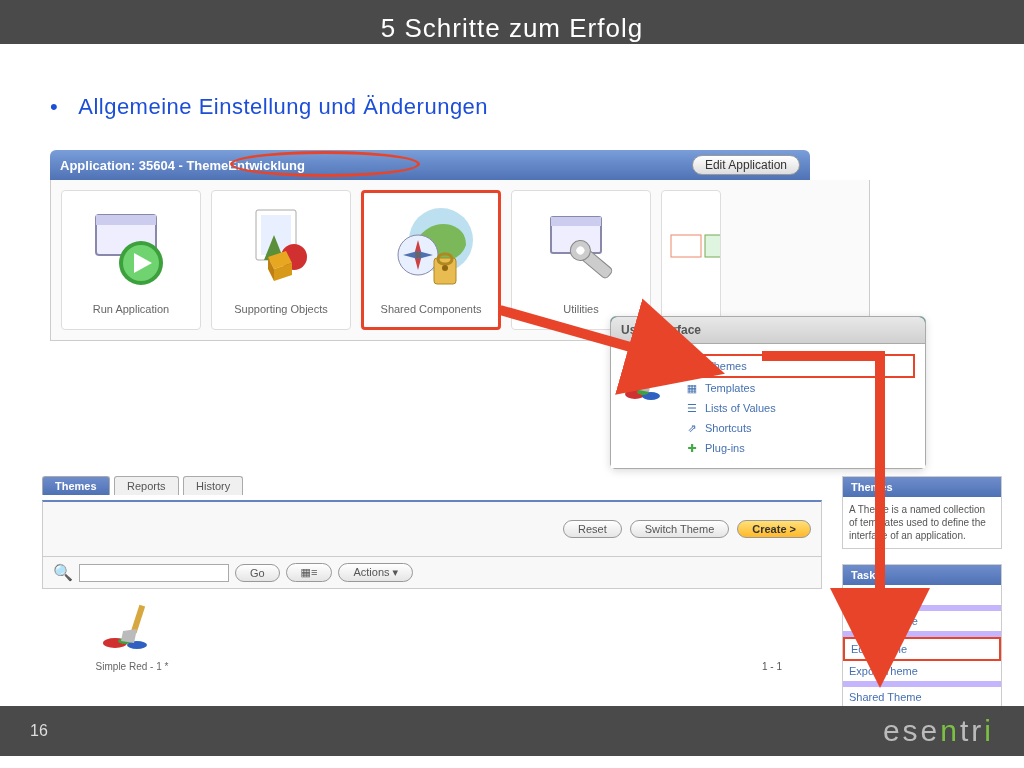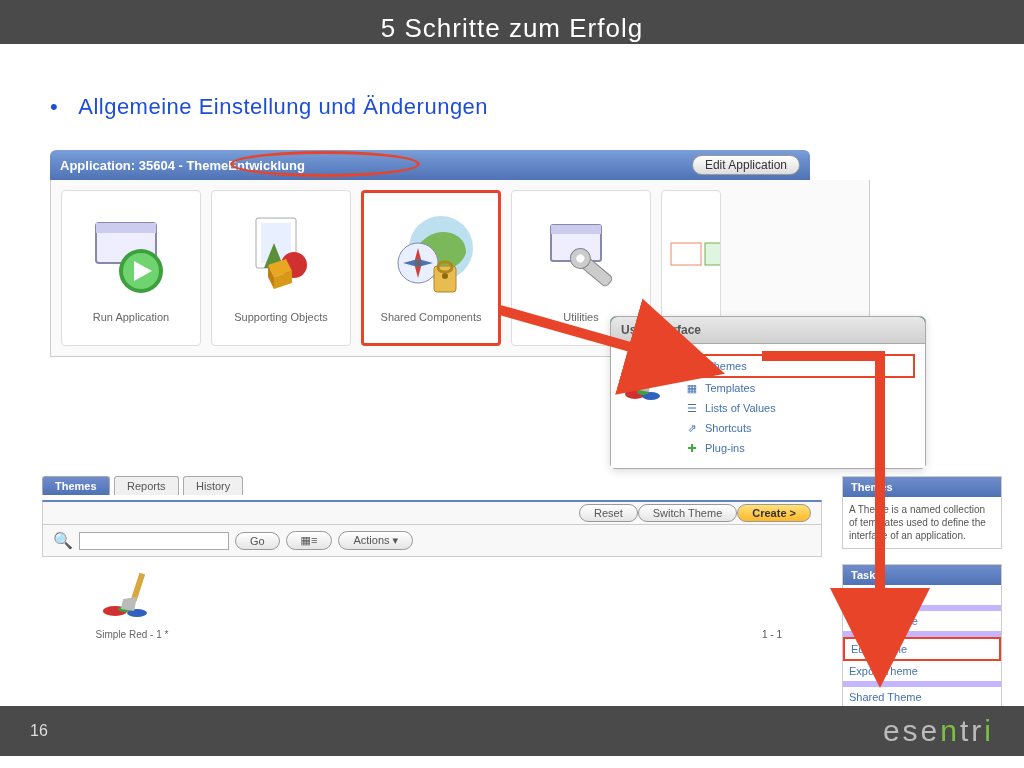--- a/index.html
+++ b/index.html
@@ -9,42 +9,42 @@
   
   .content-area { padding: 50px 50px 0 50px; }
   .bullet-line { font-size: 22px; color: #1d4ed8; letter-spacing: 0.5px; }
   .bullet-line::before { content: "•"; margin-right: 20px; }
   
   .app-bar { margin-top: 30px; background: linear-gradient(#7a9ed9, #4e72b5); border-radius: 6px 6px 0 0; height: 30px; display: flex; align-items: center; padding: 0 10px; color: #fff; font-size: 13px; font-weight: bold; width: 760px; position: relative; }
   .app-bar .edit-btn { margin-left: auto; background: linear-gradient(#fff,#ddd); color: #333; border: 1px solid #999; border-radius: 10px; padding: 2px 12px; font-size: 12px; }
   .highlight-oval { position: absolute; border: 3px solid #e8442a; border-radius: 50%; width: 190px; height: 26px; left: 180px; top: 1px; pointer-events: none; }
   
   .main-icons { display: flex; gap: 10px; padding: 10px; border: 1px solid #ccc; border-top: none; width: 820px; background: #fafafa; }
-  .icon-tile { background: #fff; border: 1px solid #ddd; border-radius: 4px; width: 140px; height: 156px; display: flex; flex-direction: column; align-items: center; justify-content: center; position: relative; }
+  .icon-tile { background: #fff; border: 1px solid #ddd; border-radius: 4px; width: 140px; height: 140px; display: flex; flex-direction: column; align-items: center; justify-content: center; position: relative; }
   .icon-tile.selected { border: 3px solid #e8442a; }
   .icon-tile .label { font-size: 11px; color: #666; margin-top: 8px; }
   
   .icon-graphic { width: 90px; height: 90px; display: flex; align-items: center; justify-content: center; }
   
   
   .ui-panel { position: absolute; top: 316px; left: 610px; width: 316px; border: 1px solid #aaa; border-radius: 6px; background: #0f766e; box-shadow: 0 2px 8px rgba(0,0,0,0.15); }
   .ui-panel-header { background: linear-gradient(#e8e8e8,#d0d0d0); padding: 6px 10px; font-size: 12px; color: #555; font-weight: bold; border-radius: 6px 6px 0 0; border-bottom: 1px solid #aaa; }
   .ui-panel-body { display: flex; padding: 10px; background: #fff; }
   .ui-icon { width: 50px; height: 50px; margin-right: 10px; }
   .ui-list { flex: 1; }
   .ui-item { display: flex; align-items: center; gap: 6px; font-size: 11px; color: #4470b0; padding: 3px 4px; }
   .ui-item.hl { border: 2px solid #e8442a; }
   .ui-item .ui-glyph { width: 14px; height: 14px; display: inline-flex; align-items: center; justify-content: center; }
   
   
   .themes-section { position: absolute; top: 476px; left: 42px; width: 780px; }
   .tab-row { height: 24px; }
   .tab-row .tab { display: inline-block; border: 1px solid #aaa; border-bottom: none; padding: 3px 12px; font-size: 11px; background: #f0f0f0; color: #555; border-radius: 3px 3px 0 0; }
   .tab-row .tab.active { background: linear-gradient(#6f8dcc,#4e72b5); color: #fff; font-weight: bold; }
-  .toolbar { border: 1px solid #ccc; border-top: 2px solid #6584c0; background: #f8f8f8; padding: 2px 10px; display: flex; justify-content: flex-end; gap: 0; }
+  .toolbar { border: 1px solid #ccc; border-top: 2px solid #6584c0; background: #f8f8f8; padding: 18px 10px; display: flex; justify-content: flex-end; gap: 8px; }
   .pill-btn { background: linear-gradient(#fff,#e5e5e5); border: 1px solid #999; border-radius: 10px; padding: 2px 14px; font-size: 11px; color: #555; }
   .pill-btn.primary { background: linear-gradient(#ffe079,#ffb82a); color: #333; font-weight: bold; }
   .search-row { background: #f8f8f8; border: 1px solid #ccc; border-top: none; padding: 6px 10px; display: flex; align-items: center; gap: 6px; }
   .search-row input { border: 1px solid #aaa; width: 150px; height: 18px; font-size: 11px; padding: 1px 4px; }
   .theme-item { margin-top: 14px; margin-left: 30px; width: 120px; text-align: center; }
   .theme-item .th-label { font-size: 10px; color: #666; margin-top: 4px; }
   .pagination { position: absolute; right: 40px; bottom: 0px; font-size: 10px; color: #555; }
   
   
   .side-panel { position: absolute; left: 842px; width: 160px; border: 1px solid #ccc; }

